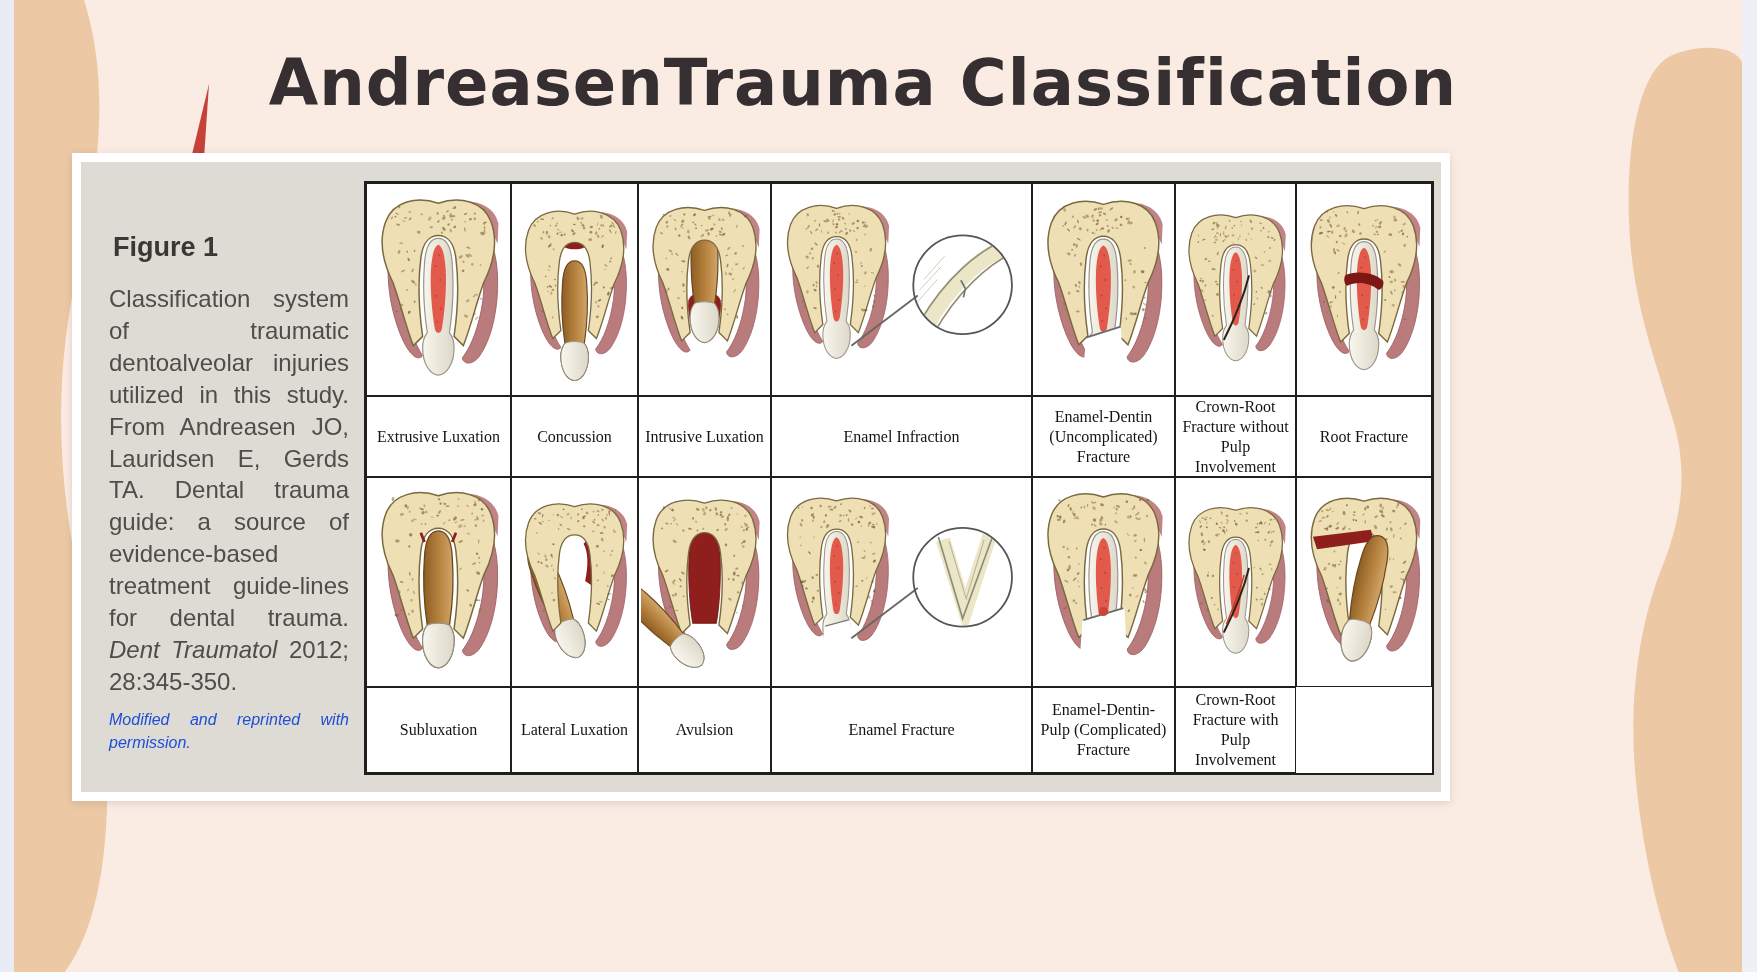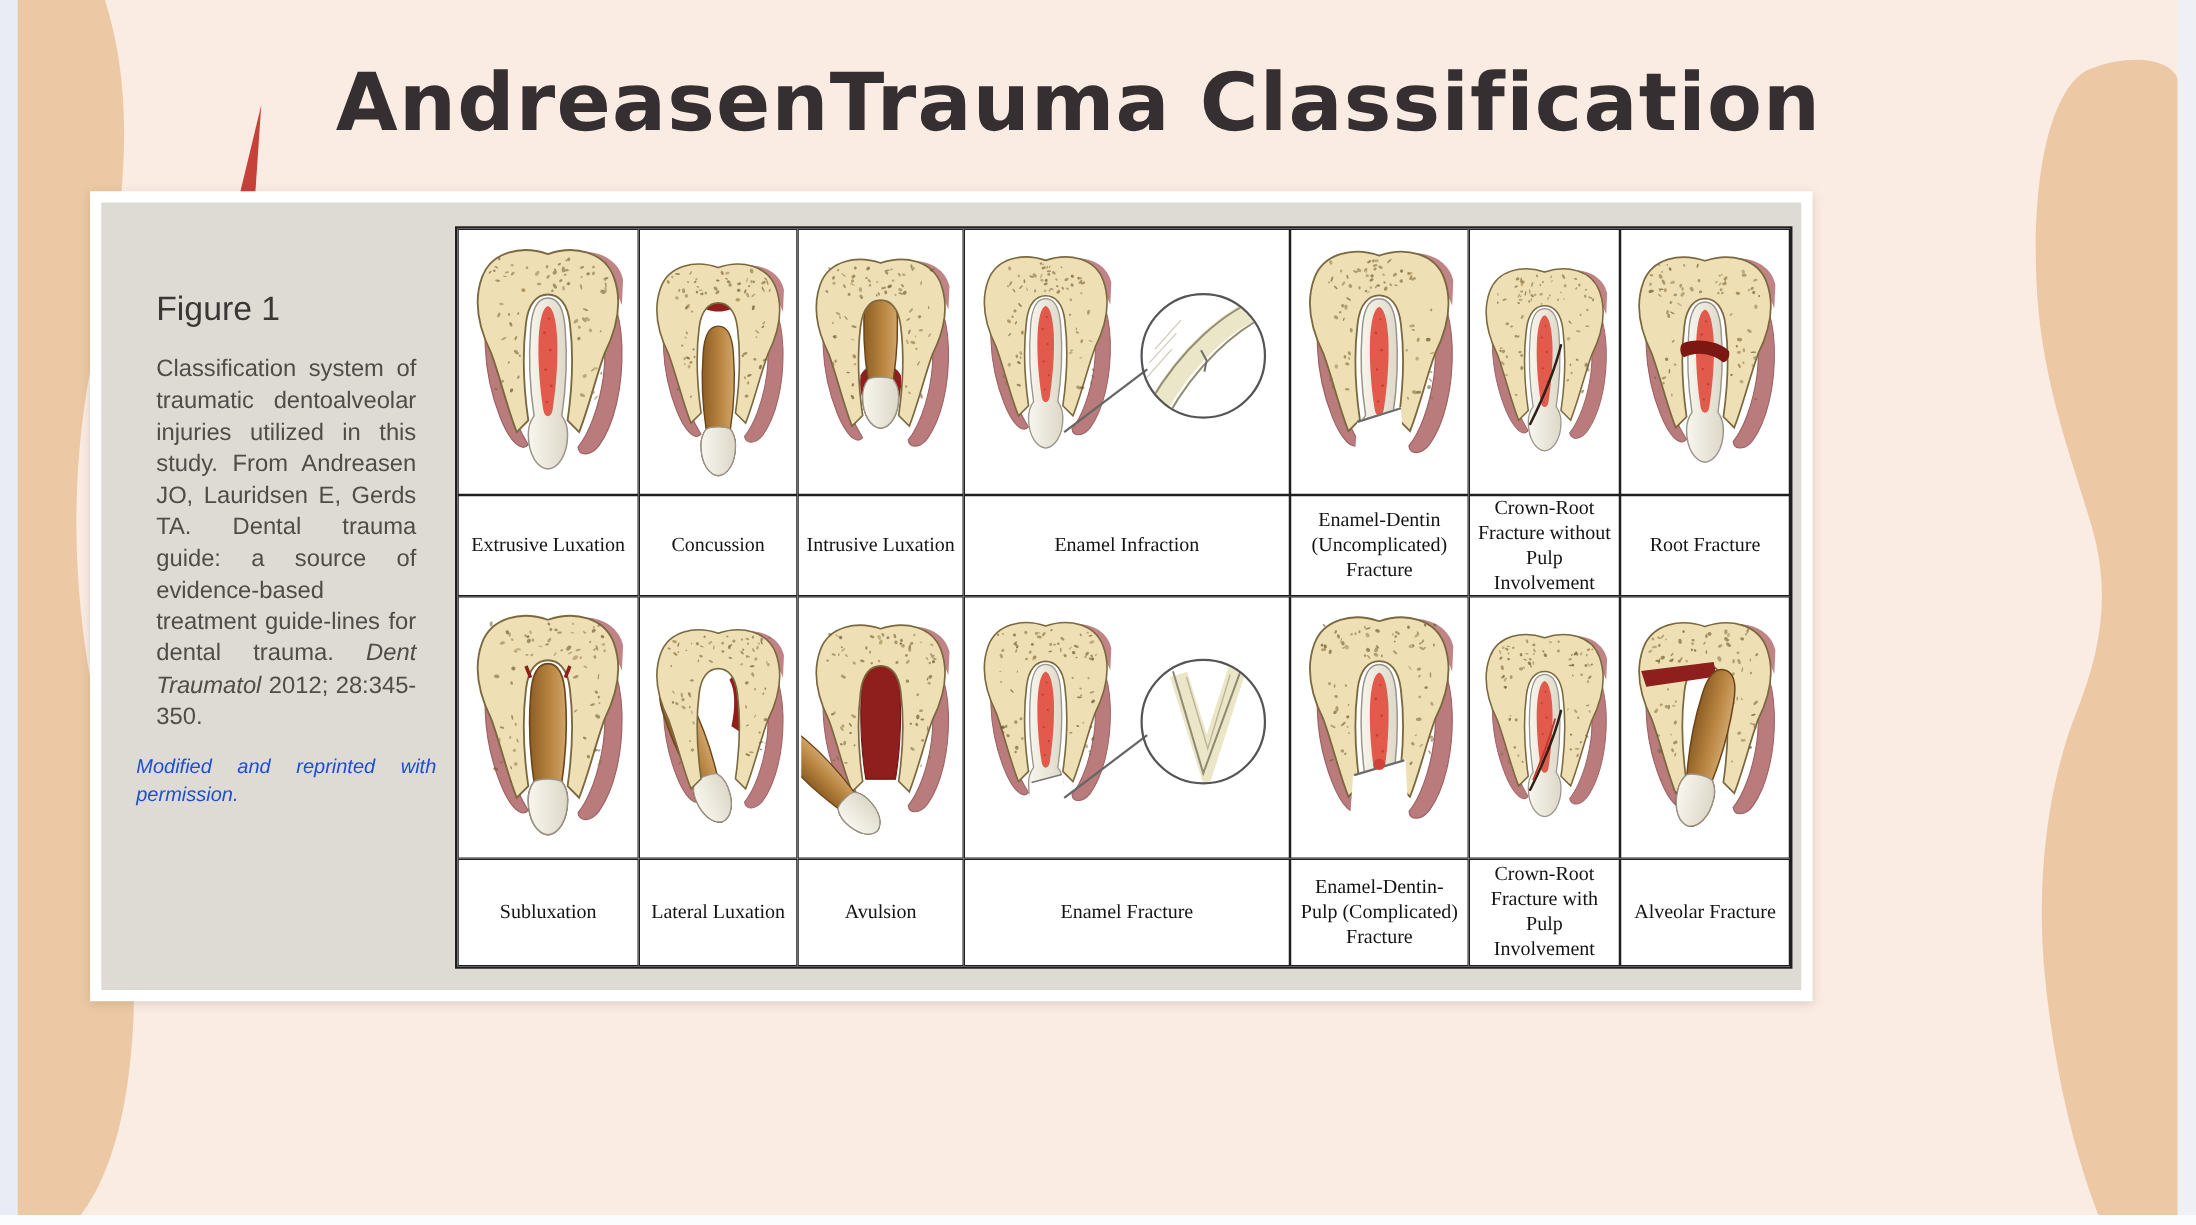--- a/index.html
+++ b/index.html
@@ -18,22 +18,22 @@
     white-space:nowrap;font-family:"DejaVu Sans",sans-serif;font-weight:bold;
     font-size:64px;letter-spacing:1px;color:#362f31;margin-left:20px;
   }
   .panel{
     position:absolute;z-index:3;left:72px;top:153px;width:1378px;height:648px;
     background:#ffffff;box-sizing:border-box;padding:9px;
     box-shadow:0 2px 8px rgba(90,70,60,.18);
   }
   .panel-inner{width:100%;height:100%;background:#dedbd5;position:relative}
   .caption{position:absolute;left:28px;top:70px;width:240px;color:#504c48}
-  .cap-h{font-size:27px;font-weight:normal;color:#3a3734;margin:0 0 20px 16px}
-  .cap-p{font-size:19px;line-height:1.33;text-align:justify;margin:16px}
+  .cap-h{font-size:27px;font-weight:bold;color:#3a3734;margin:0 0 20px 4px}
+  .cap-p{font-size:24px;line-height:1.33;text-align:justify;margin:0}
   .cap-note{font-size:16px;font-style:italic;line-height:1.45;text-align:justify;margin:10px 0 0 0;color:#1d4ed8}
   .grid{
     position:absolute;left:283px;top:19px;background:#fff;
     display:grid;border:2px solid #1f1f1f;
     grid-template-columns:145px 127px 133px 261px 143px 121px 136px;
     grid-template-rows:213px 81px 210px 86px;
   }
   .cell{
     border:1px solid #1f1f1f;background:#fff;overflow:hidden;
     display:flex;align-items:center;justify-content:center;
@@ -1560,18 +1560,17 @@
               </g>
             </svg>
           </div>
 
         <div class="cell lab">Subluxation</div>
         <div class="cell lab">Lateral Luxation</div>
         <div class="cell lab">Avulsion</div>
         <div class="cell lab">Enamel Fracture</div>
         <div class="cell lab">Enamel-Dentin-Pulp (Complicated) Fracture</div>
         <div class="cell lab">Crown-Root Fracture with Pulp Involvement</div>
-        <div class="cell lab">Alveolar Fracture</div>
       </div>
 
     </div>
   </div>
 </div>
 
 </body></html>

